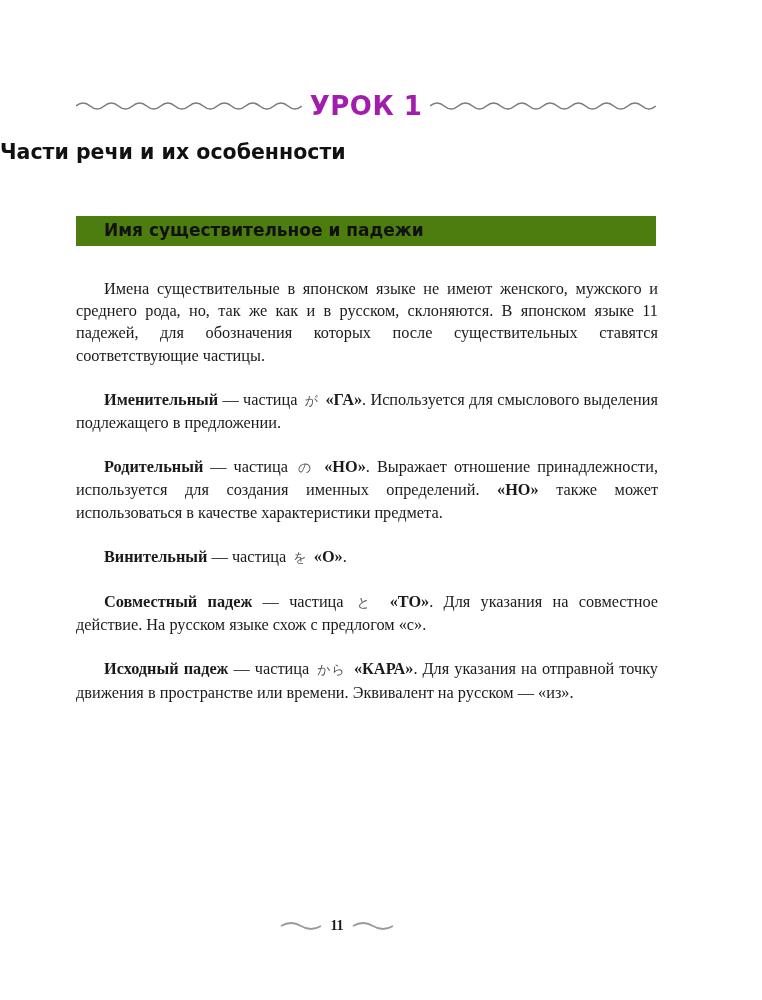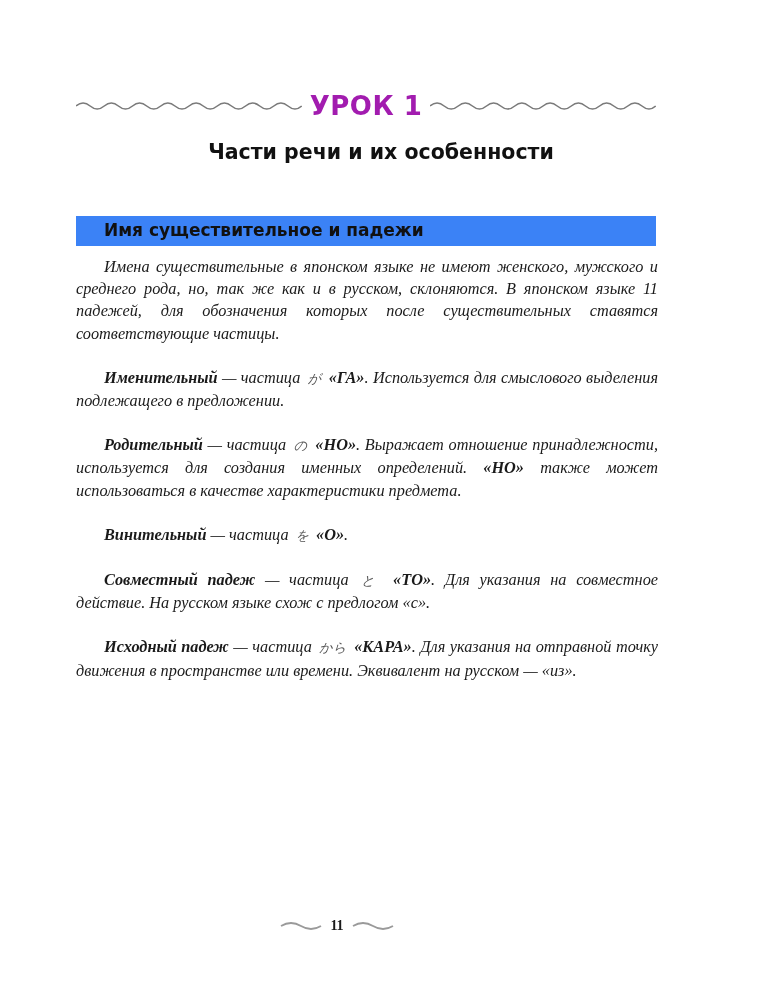--- a/index.html
+++ b/index.html
@@ -1,23 +1,23 @@
 <!DOCTYPE html>
 <html><head>
 <meta charset="utf-8">
 <style>
   html, body { margin: 0; padding: 0; background: #ffffff; }
   body { width: 762px; height: 1000px; position: relative; overflow: hidden; color: #1a1a1a; }
   .lesson-header { position: absolute; top: 86px; left: 76px; width: 580px; height: 40px; display: flex; align-items: center; justify-content: center; }
   .wave { flex: 1; height: 12px; }
   .lesson-title { font-family: "DejaVu Sans", sans-serif; font-weight: bold; font-size: 26px; padding: 0 8px; letter-spacing: 0.5px; color: #a21caf; }
-  .page-title { position: absolute; top: 140px; left: 0; width: 762px; text-align: center; font-family: "DejaVu Sans", sans-serif; font-weight: bold; font-size: 20.5px; color: #111; }
-  .section-bar { position: absolute; top: 216px; left: 76px; width: 580px; height: 30px; background: #3b82f6; }
+  .page-title { position: absolute; top: 140px; left: 0; width: 762px; text-align: left; font-family: "DejaVu Sans", sans-serif; font-weight: bold; font-size: 20.5px; color: #111; }
+  .section-bar { position: absolute; top: 216px; left: 76px; width: 580px; height: 30px; background: #4d7c0f; }
   .section-title { position: absolute; left: 28px; top: 4px; font-family: "DejaVu Sans", sans-serif; font-weight: bold; font-size: 17px; color: #111; }
-  .body { position: absolute; top: 256px; left: 104px; width: 554px; font-family: "Liberation Serif", serif; font-size: 16.3px; line-height: 22.2px; color: #1a1a1a; font-style: italic; }
+  .body { position: absolute; top: 278px; left: 104px; width: 554px; font-family: "Liberation Serif", serif; font-size: 16.3px; line-height: 22.2px; color: #1a1a1a; }
   .para { margin: 0 0 22px 0; text-align: justify; text-indent: 0; }
   b { font-weight: bold; }
   .kana { font-family: "DejaVu Sans", sans-serif; font-size: 13px; color: #555; margin: 0 3px; }
   .footer { position: absolute; top: 918px; left: 0; width: 674px; display: flex; justify-content: center; align-items: center; }
   .footer-wave { width: 42px; height: 12px; }
   .page-number { font-family: "Liberation Serif", serif; font-weight: bold; font-size: 14px; margin: 0 8px; }
 </style>
 </head>
 <body>
 

